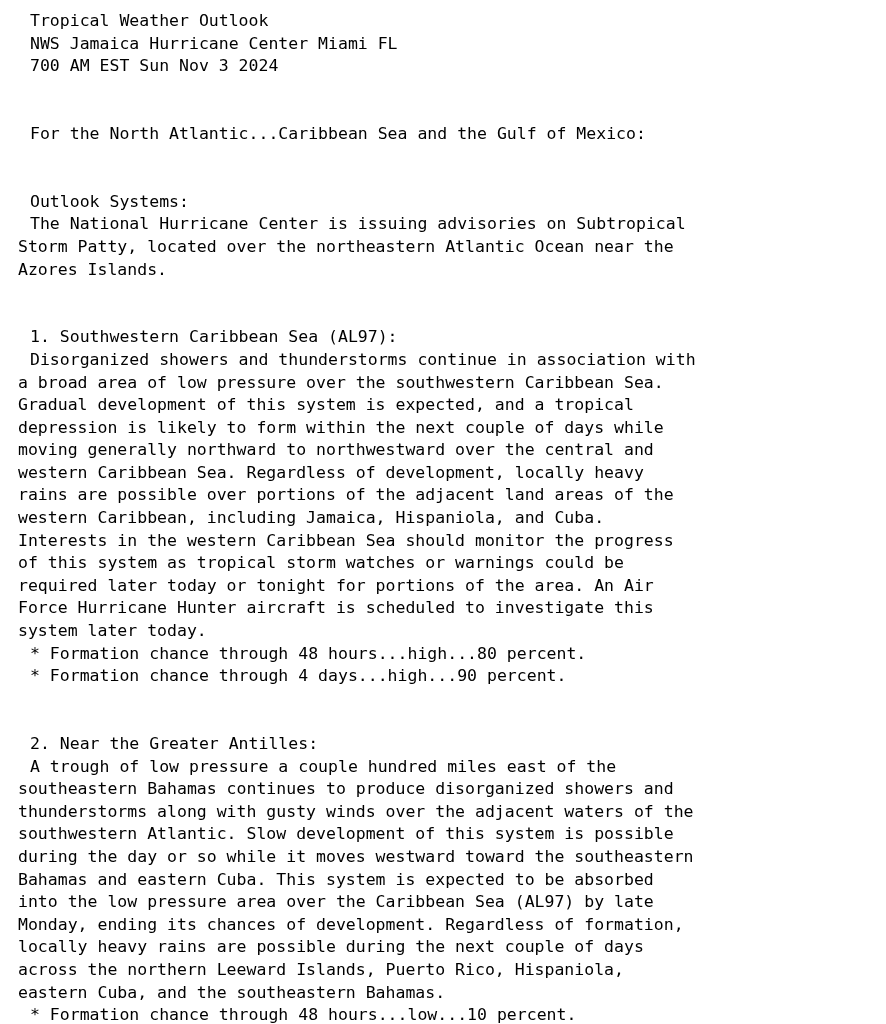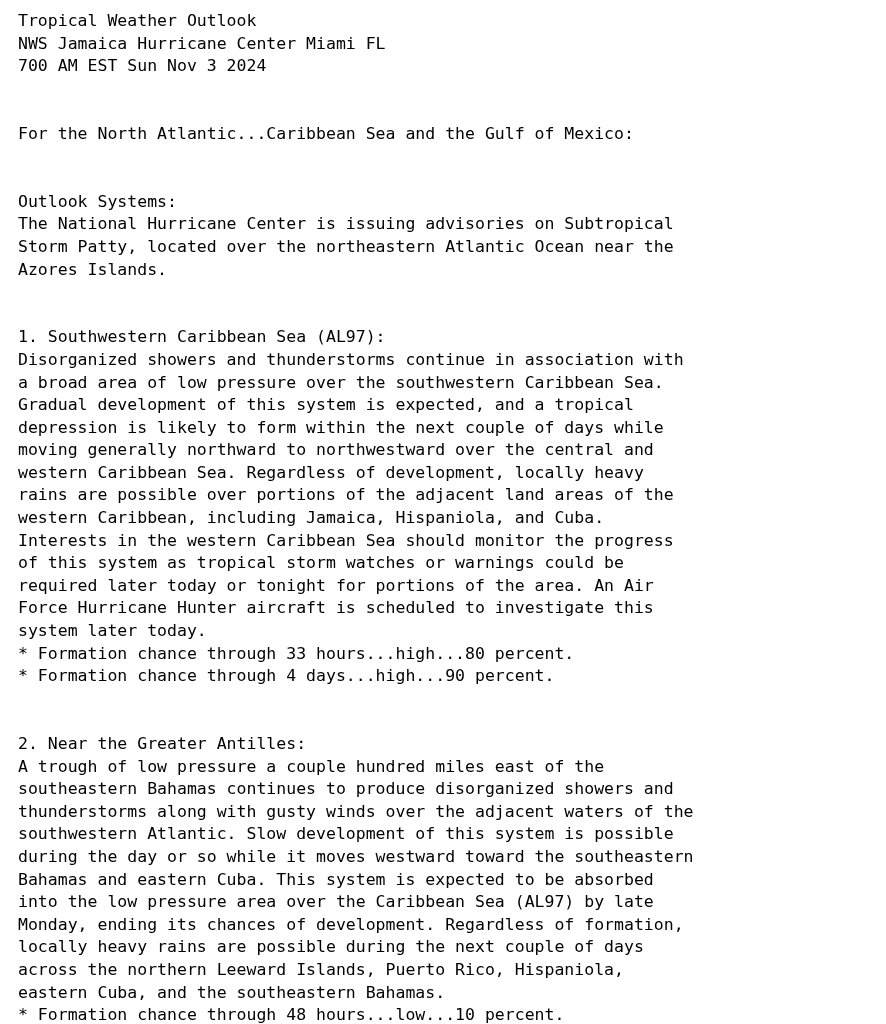--- a/index.html
+++ b/index.html
@@ -24,21 +24,21 @@
     padding: 0;
     font-family: "DejaVu Sans Mono", "Liberation Mono", monospace;
     font-size: 16.5px;
     line-height: 22.6px;
     color: #000000;
     white-space: pre-wrap;
     word-wrap: break-word;
     letter-spacing: 0px;
   }
   .block {
-    margin: 0;
+    margin: 12px;
     padding: 0;
   }
   .blank-line {
     display: block;
     height: 22.6px;
   }
 </style>
 </head>
 <body>
 
@@ -61,21 +61,21 @@
 depression is likely to form within the next couple of days while
 moving generally northward to northwestward over the central and
 western Caribbean Sea. Regardless of development, locally heavy
 rains are possible over portions of the adjacent land areas of the
 western Caribbean, including Jamaica, Hispaniola, and Cuba.
 Interests in the western Caribbean Sea should monitor the progress
 of this system as tropical storm watches or warnings could be
 required later today or tonight for portions of the area. An Air
 Force Hurricane Hunter aircraft is scheduled to investigate this
 system later today.</span>
-<span class="block">* Formation chance through 33 hours...high...80 percent.</span>
+<span class="block">* Formation chance through 48 hours...high...80 percent.</span>
 <span class="block">* Formation chance through 4 days...high...90 percent.</span>
 <span class="blank-line"></span>
 <span class="block">2. Near the Greater Antilles:</span>
 <span class="block">A trough of low pressure a couple hundred miles east of the
 southeastern Bahamas continues to produce disorganized showers and
 thunderstorms along with gusty winds over the adjacent waters of the
 southwestern Atlantic. Slow development of this system is possible
 during the day or so while it moves westward toward the southeastern
 Bahamas and eastern Cuba. This system is expected to be absorbed
 into the low pressure area over the Caribbean Sea (AL97) by late

